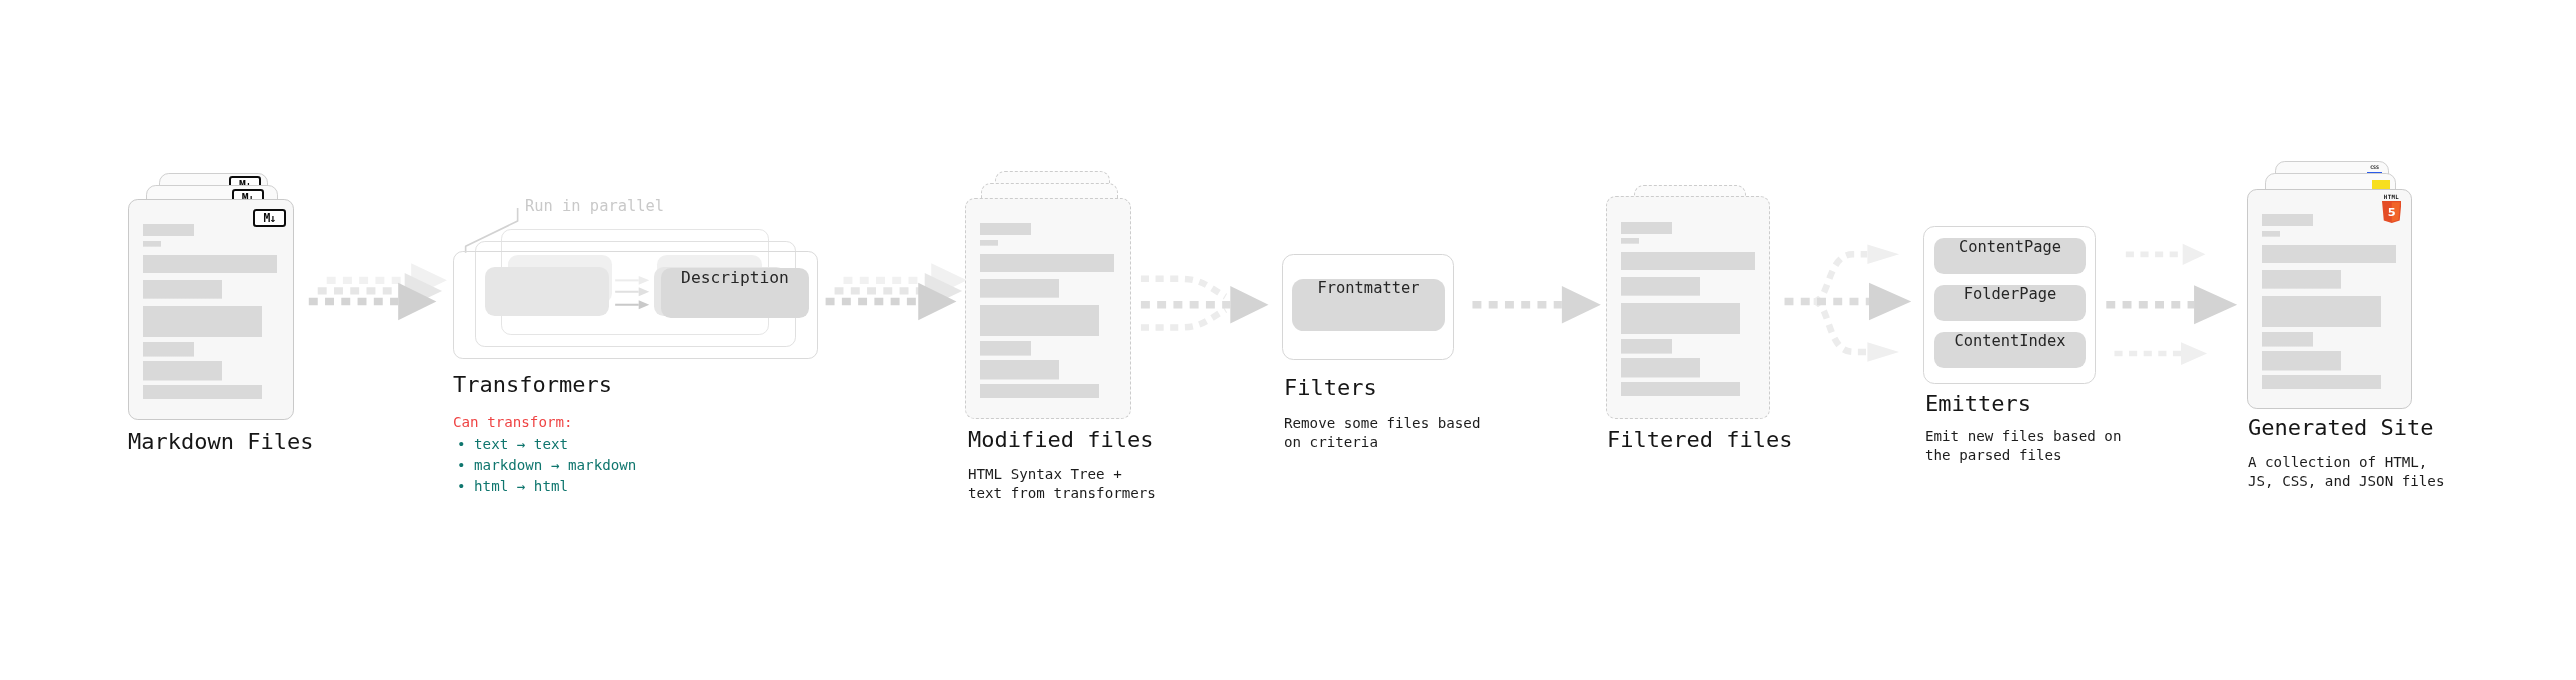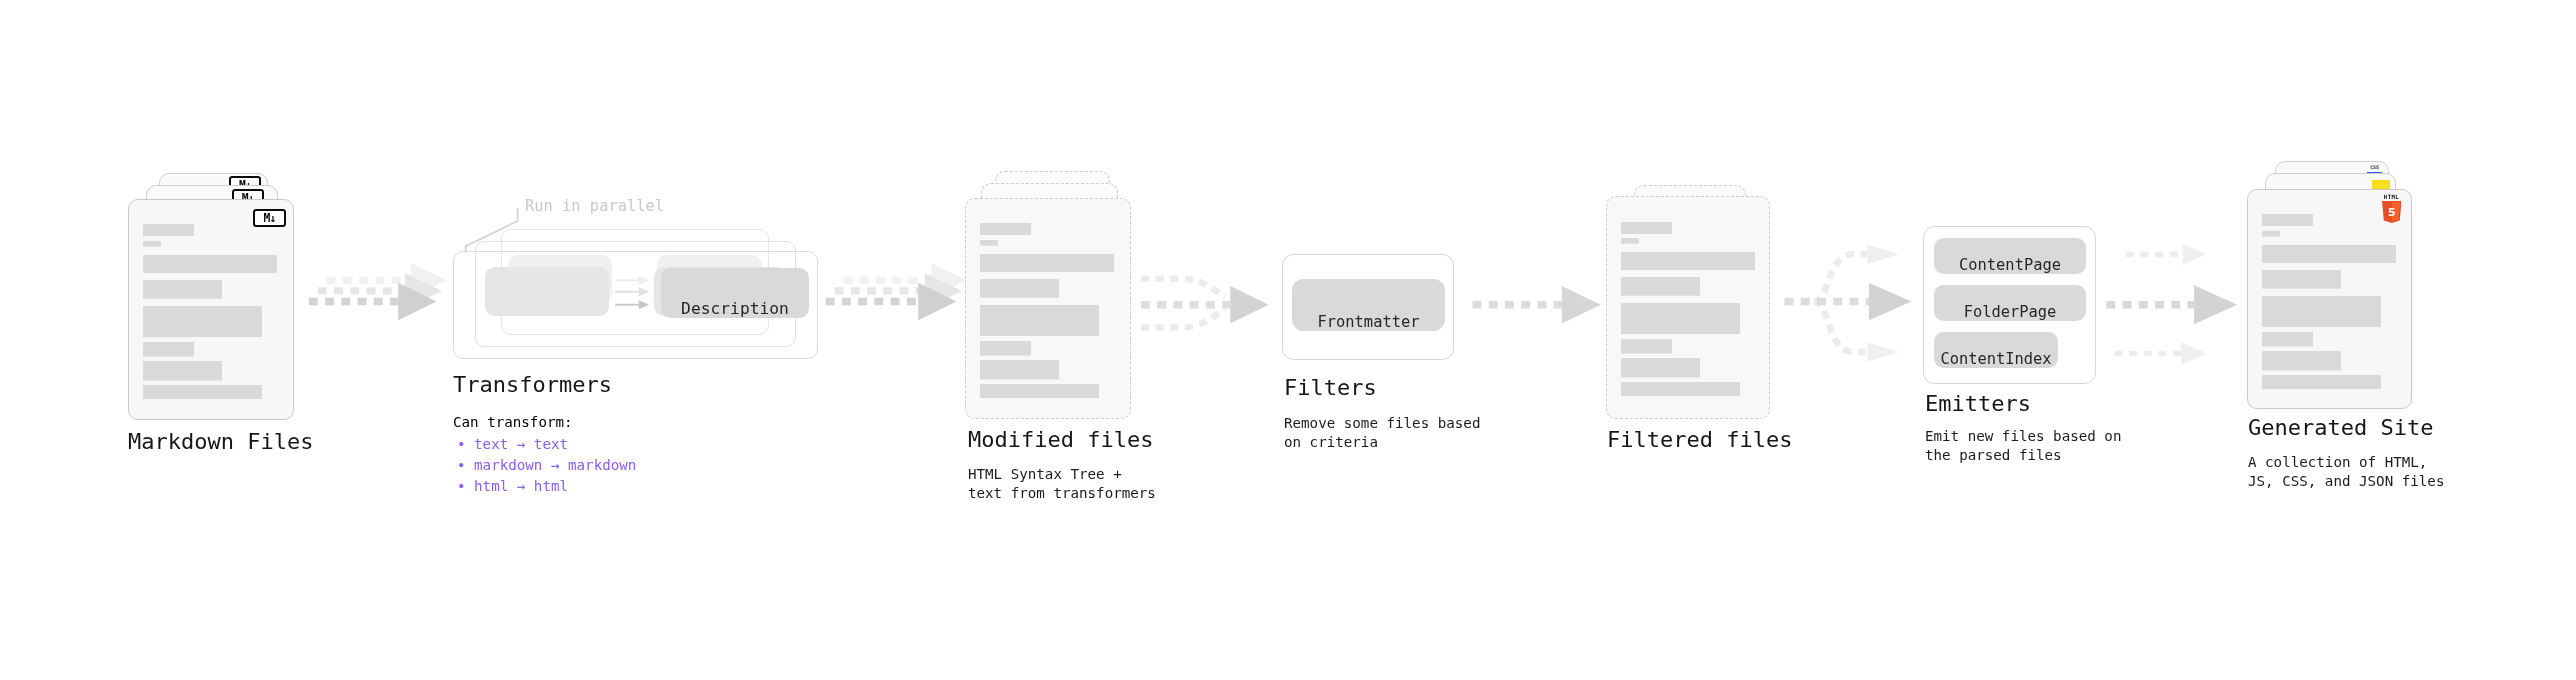--- a/index.html
+++ b/index.html
@@ -6,22 +6,22 @@
   body { width:2576px; height:681px; overflow:hidden; }
   #canvas {
     position:relative; width:2576px; height:681px; background:#ffffff;
     font-family:"DejaVu Sans Mono","Liberation Mono",monospace;
   }
   #canvas * { box-sizing:border-box; }
 
   
   .title { position:absolute; font-size:22px; font-weight:500; color:#161616; white-space:nowrap; line-height:26px; }
   .desc  { position:absolute; font-size:14.2px; color:#1c1c1c; line-height:18.7px; white-space:pre-line; }
-  .desc-heading { position:absolute; font-size:14.2px; color:#000000; line-height:18.7px; white-space:nowrap; }
-  .bullets { position:absolute; font-size:14.2px; color:#8b5cf6; }
+  .desc-heading { position:absolute; font-size:14.2px; color:#ef4444; line-height:18.7px; white-space:nowrap; }
+  .bullets { position:absolute; font-size:14.2px; color:#0f766e; }
   .bullets div { line-height:21px; white-space:nowrap; }
   .annotation { position:absolute; font-size:15.4px; color:#c9c9c9; white-space:nowrap;text-align:center; }
 
   
   .stack { position:absolute; }
   .doc-card {
     position:absolute; background:#f7f7f7; border:1.6px solid #c9c9c9; border-radius:9.8px;
   }
   .doc-card.ghost { background:#fafafa; border-color:#cfcfcf; }
   .doc-card.dashed { border-style:dashed; border-color:#cccccc; background:#f8f8f8; }
@@ -56,21 +56,21 @@
   .css-badge i { display:block; height:2.4px; background:#2a5ae8; margin-top:0.8px; }
   .js-badge { position:absolute; width:18px; height:9px; background:#f7df1e; }
   .html5-badge { position:absolute; width:21px; text-align:center; }
   .html5-badge .html5-word { display:block; font-size:5.7px; font-weight:bold; color:#111; line-height:6.5px; letter-spacing:0.4px; }
 
   
   .outline { position:absolute; border:1.6px solid #dedede; border-radius:9.8px; background:transparent; }
   .frame { position:absolute; background:#ffffff; border:1.6px solid #d6d6d6; border-radius:11.4px; }
   .pill {
     position:absolute; background:#d9d9d9; border-radius:9.8px;
-    display:flex; align-items:flex-end; justify-content:center;
+    display:flex; align-items:flex-start; justify-content:center;
     color:#262626; white-space:nowrap;
   }
   .pill.g1 { background:#e6e6e6; }
   .pill.g2 { background:#f0f0f0; }
 
   
   .dash  { fill:none; stroke-width:9; stroke-dasharray:11 9; }
   .l1 { stroke:#d4d4d4; } polygon.h1 { fill:#d0d0d0; }
   .l2 { stroke:#e6e6e6; } polygon.h2 { fill:#e6e6e6; }
   .l3 { stroke:#f1f1f1; } polygon.h3 { fill:#f1f1f1; }
@@ -227,21 +227,21 @@
   </div>
   <div class="title" style="left:1607px;top:427px">Filtered files</div>
 
   <div class="frame" style="left:1923px;top:226px;width:173px;height:158px"></div>
   <div class="pill" style="left:1934px;top:238px;width:152px;height:36px;font-size:15.4px">
       <span>ContentPage</span>
     </div>
   <div class="pill" style="left:1934px;top:285px;width:152px;height:36px;font-size:15.4px">
       <span>FolderPage</span>
     </div>
-  <div class="pill" style="left:1934px;top:332px;width:124px;height:36px;font-size:15.4px">
+  <div class="pill" style="left:1934px;top:332px;width:152px;height:36px;font-size:15.4px">
       <span>ContentIndex</span>
     </div>
   <div class="title" style="left:1925px;top:391px">Emitters</div>
   <div class="desc" style="left:1925px;top:427px">Emit new files based on
 the parsed files</div>
 
   <div class="stack" style="left:2247px;top:161px;width:165px;height:248px">
     <div class="doc-card ghost" style="left:28.4px;top:0;width:114px;height:203px">
       <div class="css-badge" style="right:6.5px;top:3.3px">
         <span>CSS</span>

